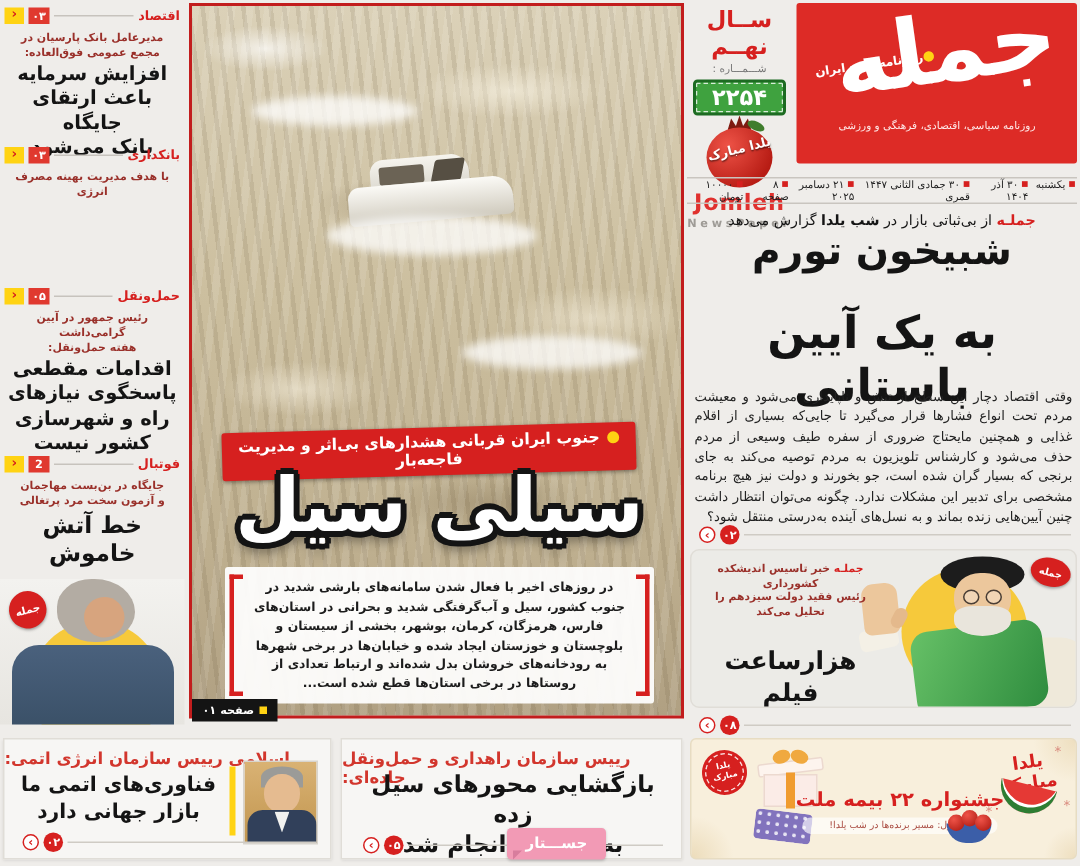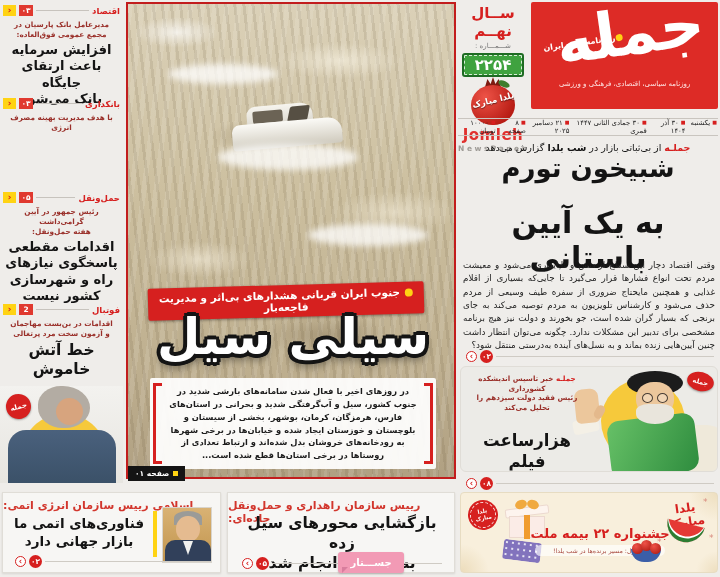--- a/index.html
+++ b/index.html
@@ -294,21 +294,21 @@
 کشور نیست</div>
   </div>
 
   <div class="side-item" style="top:303px;">
     <div class="cat-row">
       <span class="cat-label">فوتبال</span>
       <span class="cat-line"></span>
       <span class="cat-num">2</span>
       <span class="cat-arrow">‹</span>
     </div>
-    <div class="side-kicker prewrap">اقدامات در بن‌بست مهاجمان
+    <div class="side-kicker prewrap">جایگاه در بن‌بست مهاجمان
 و آزمون سخت مرد پرتغالی</div>
     <div class="side-headline big prewrap">خط آتش
 خاموش</div>
   </div>
 
   <div class="abs coach">
     <div class="abs coach-sun"></div>
     <div class="abs coach-hair"></div>
     <div class="abs coach-face"></div>
     <div class="abs coach-body"></div>

